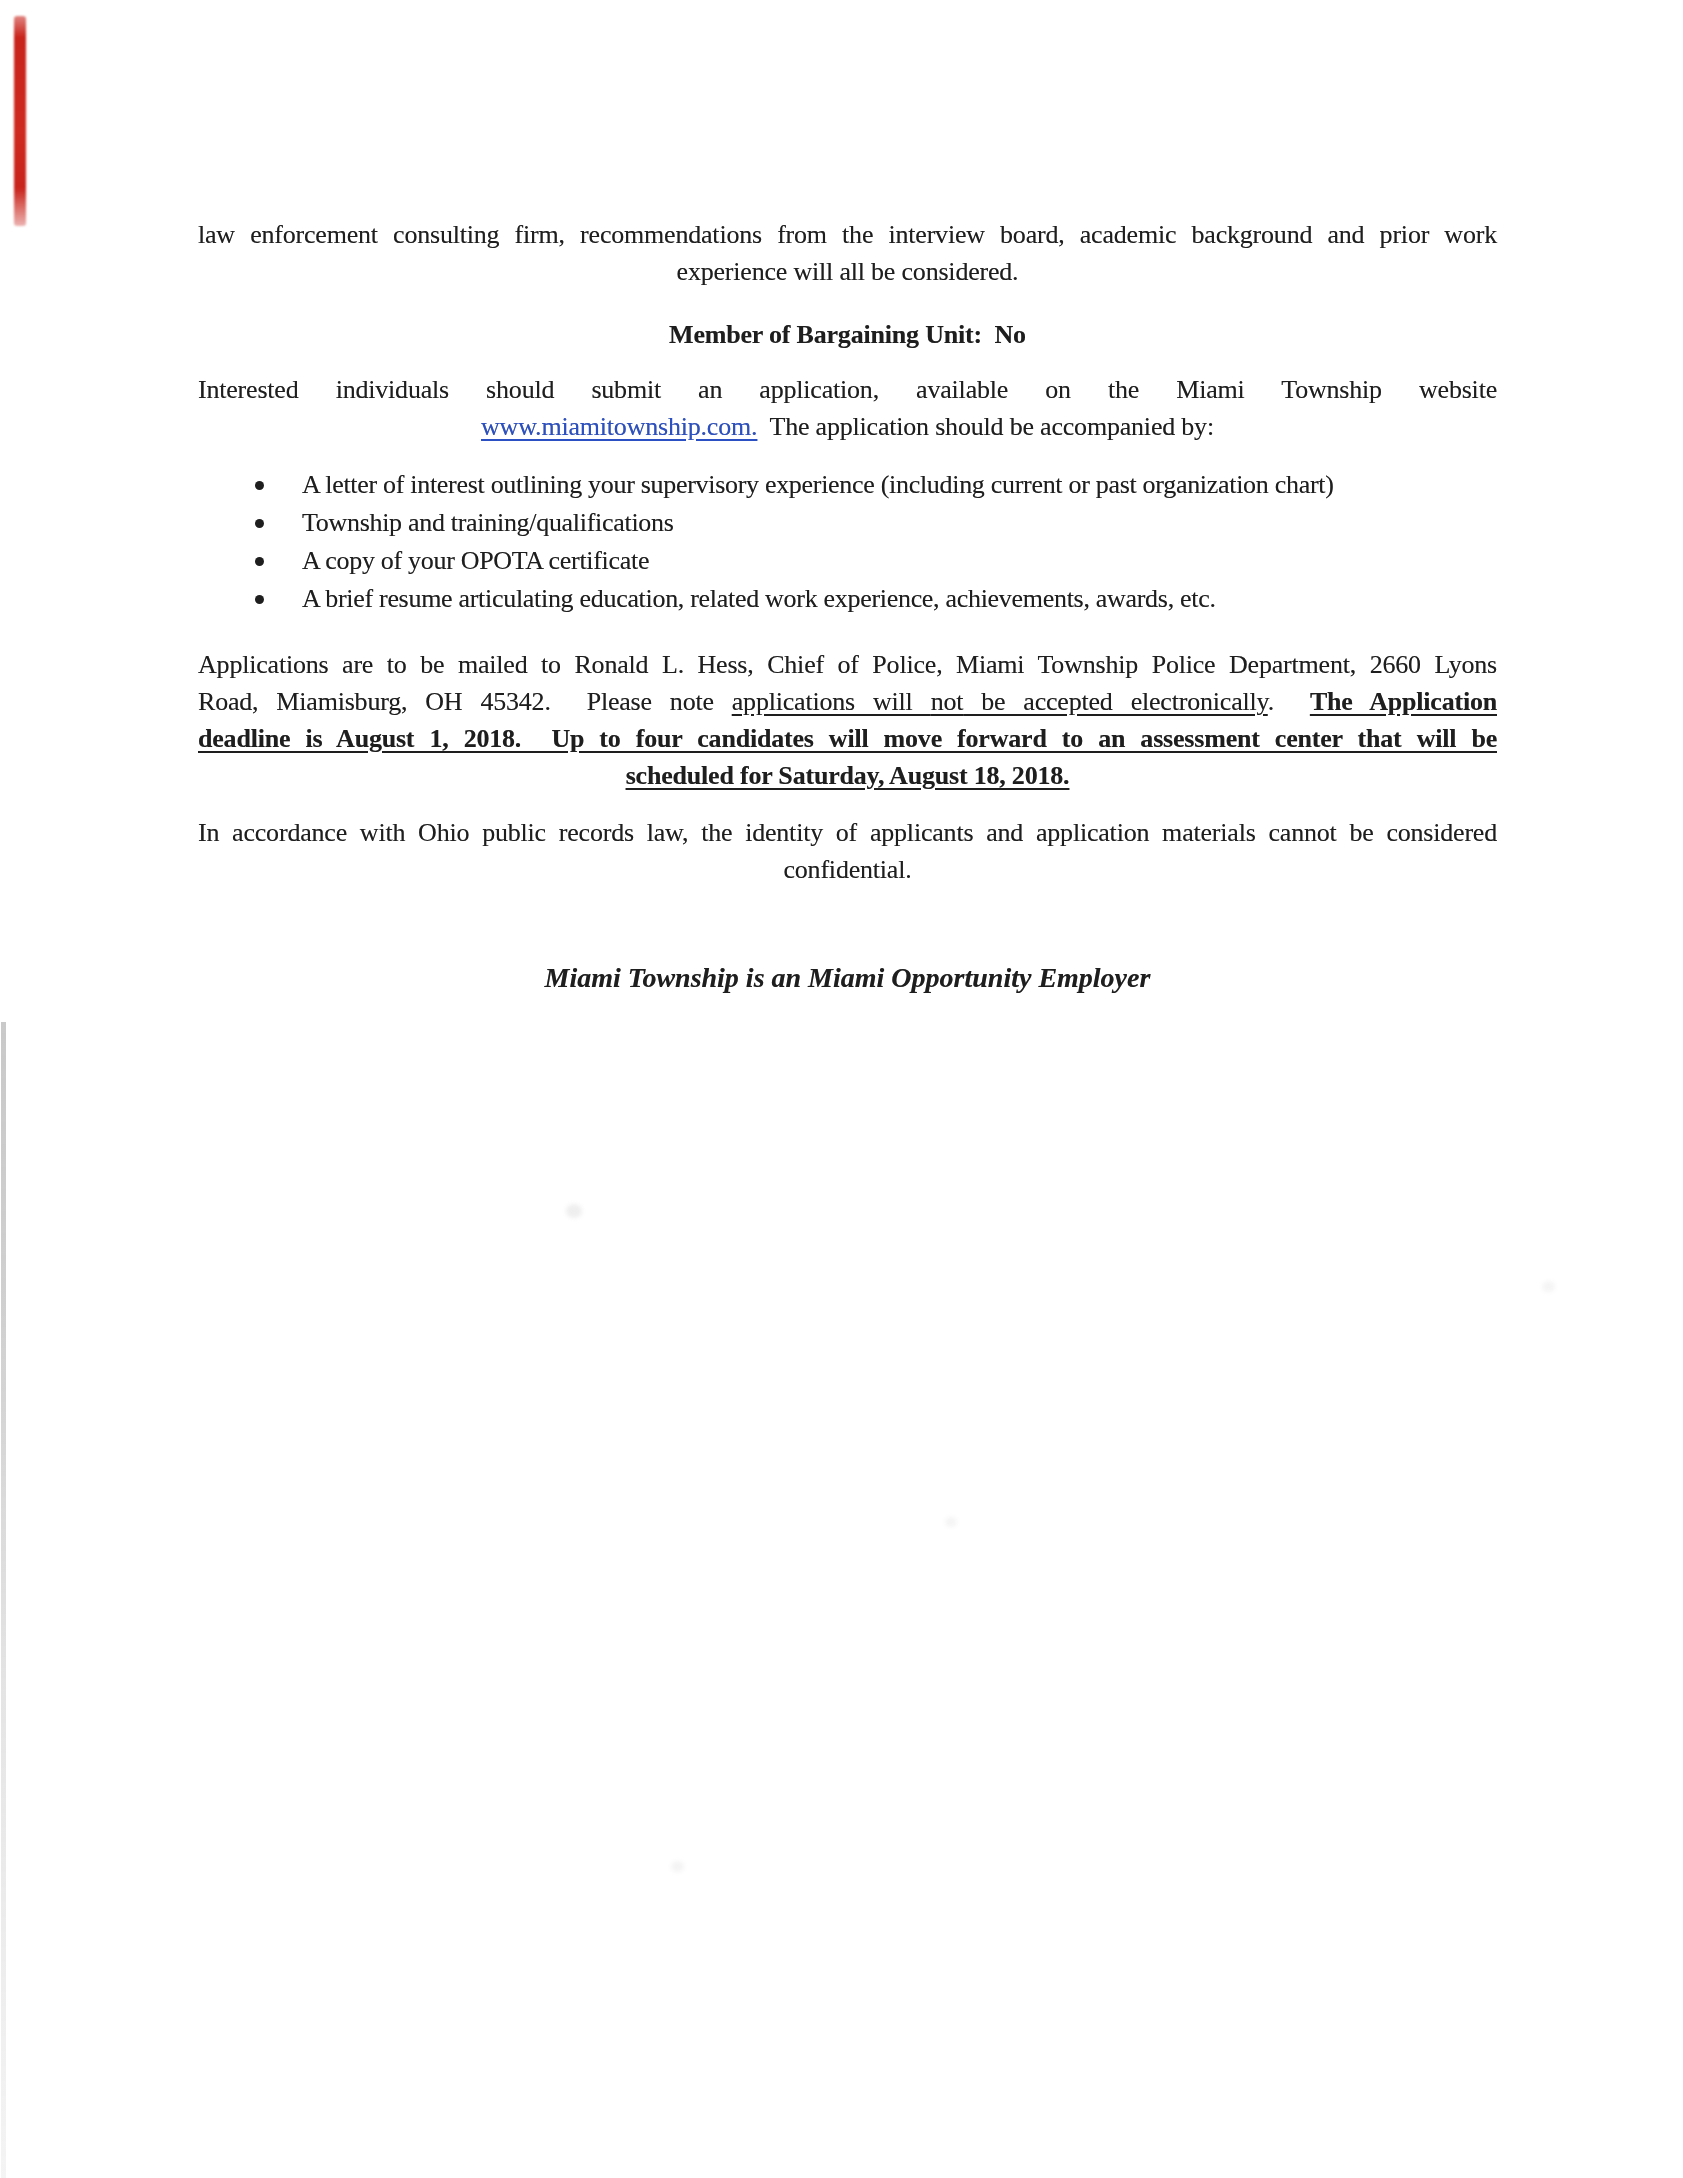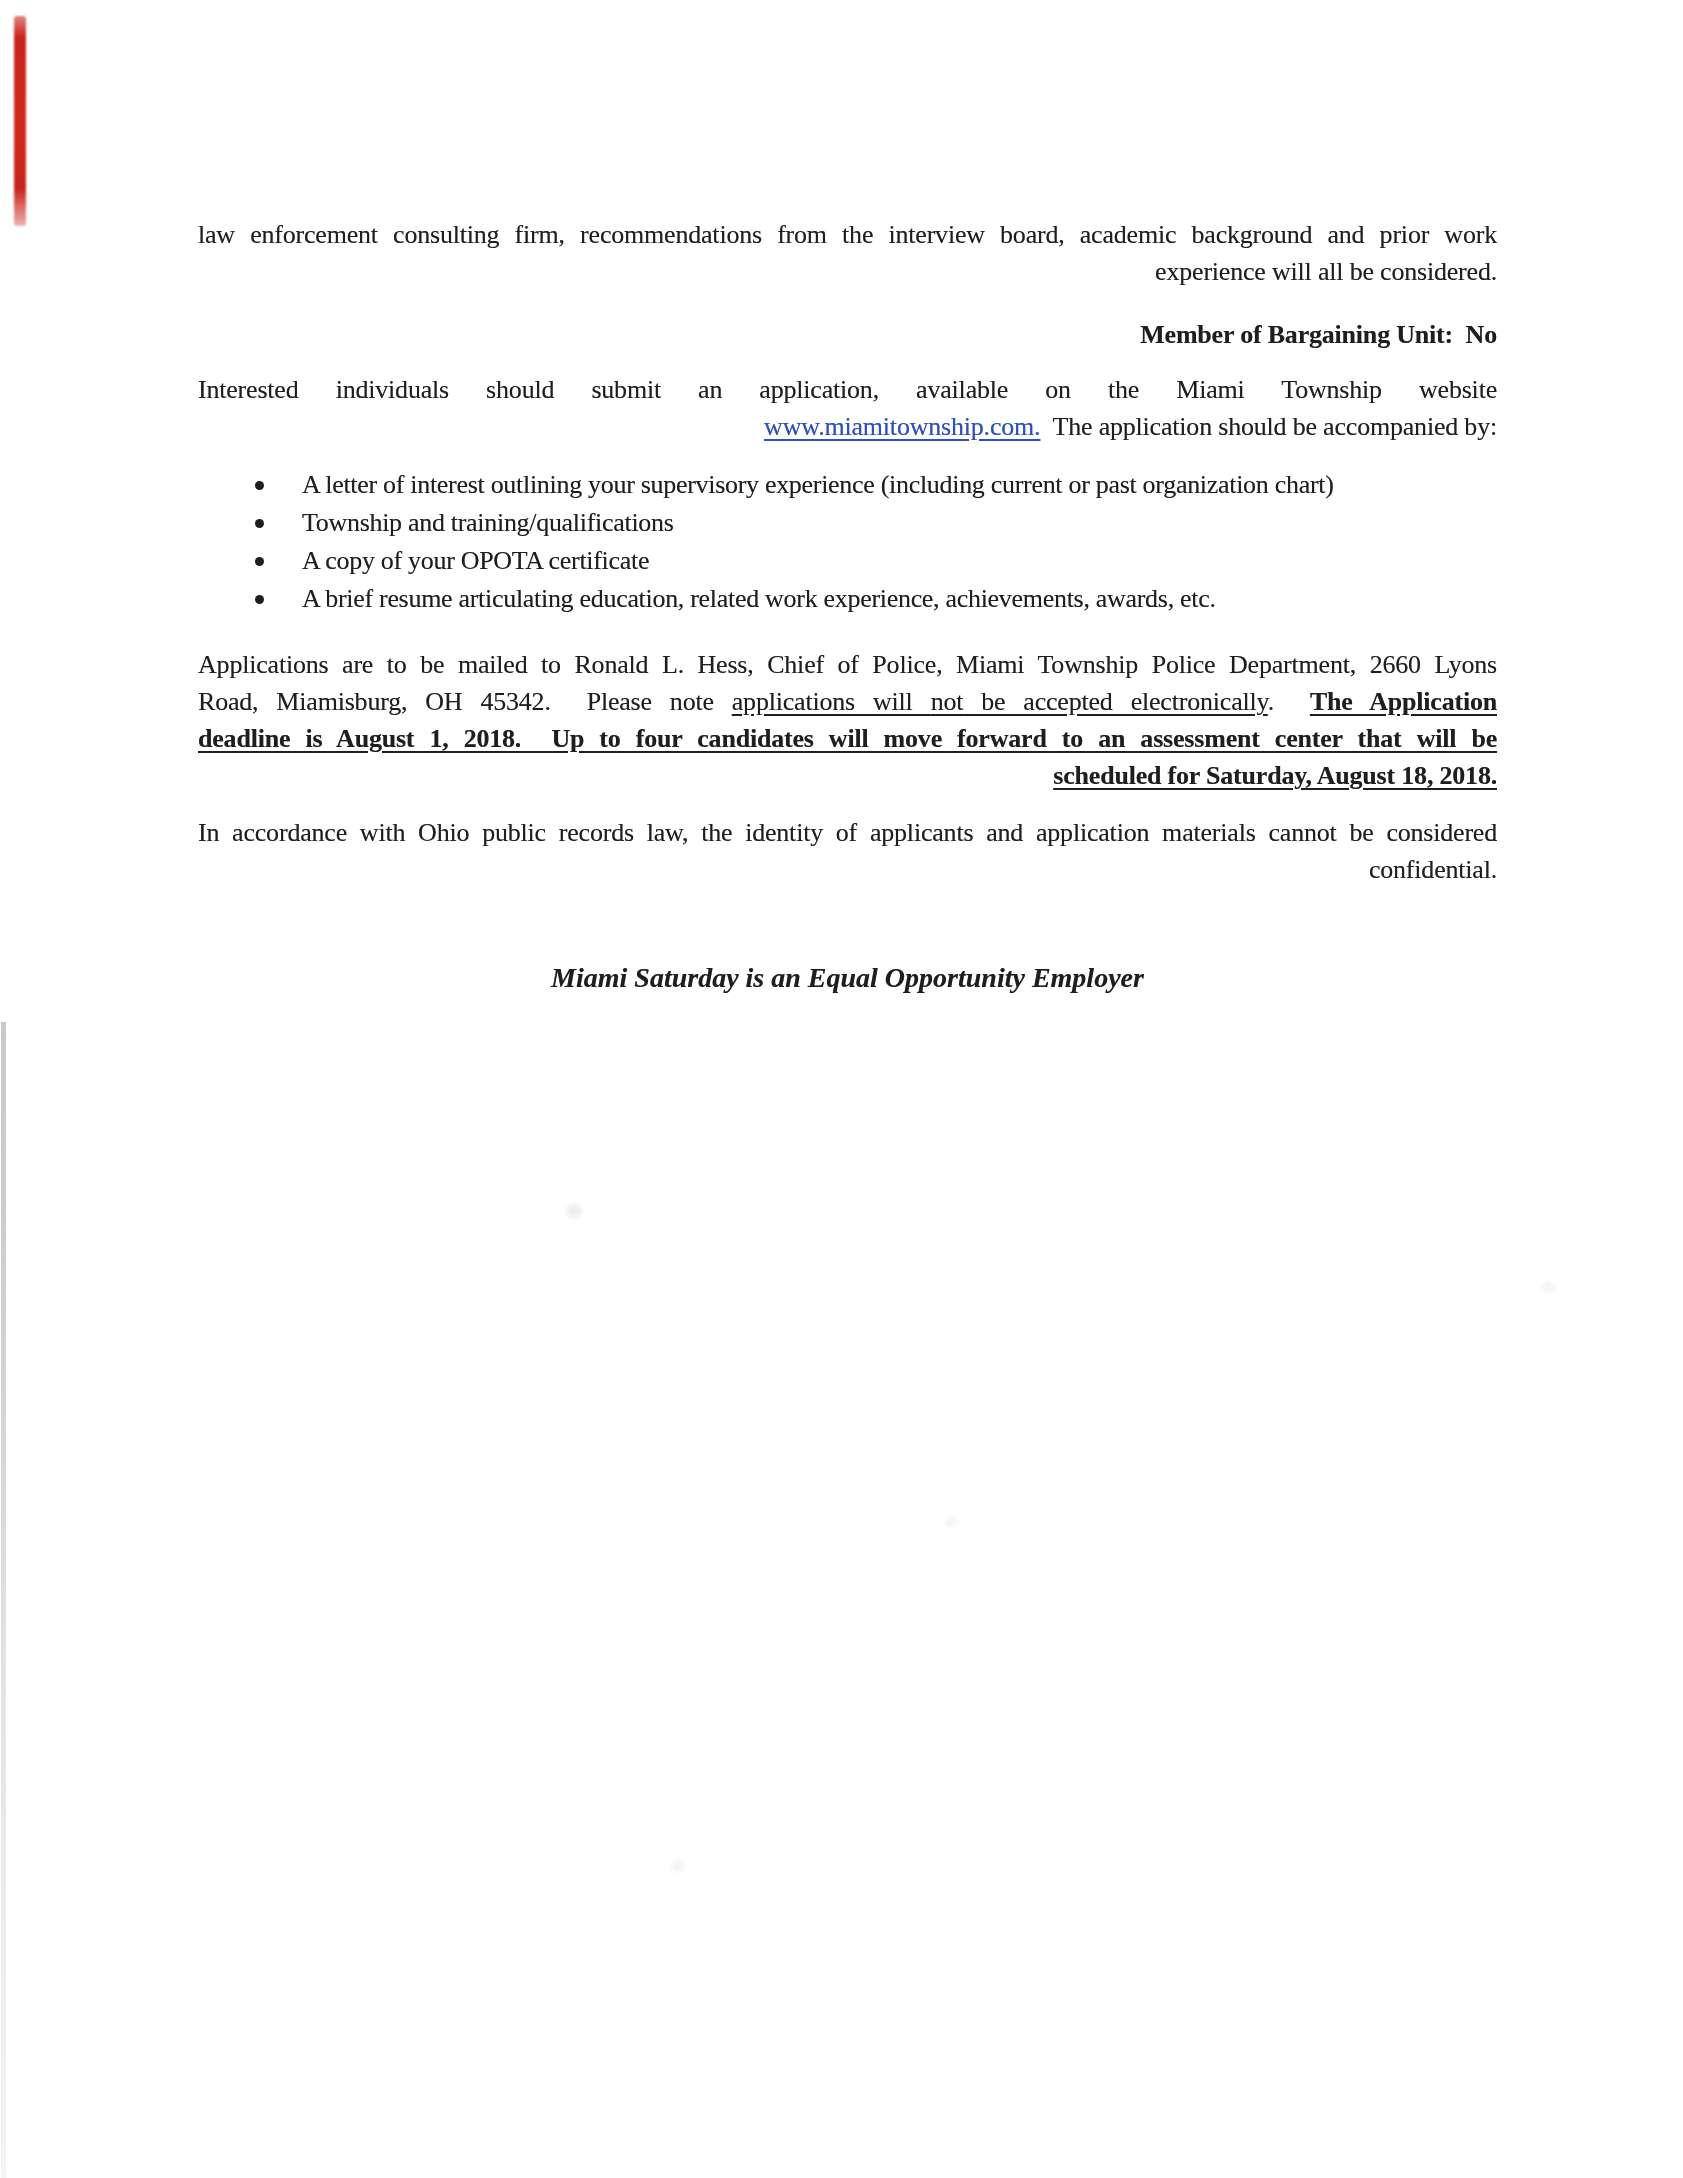--- a/index.html
+++ b/index.html
@@ -22,21 +22,21 @@
     position: absolute;
     left: 198px;
     top: 0;
     width: 1299px;
     font-size: 26px;
     line-height: 37px;
     letter-spacing: -0.2px;
     text-shadow: 0 0 0.5px rgba(30,30,30,0.45);
   }
   .jl { text-align: justify; text-align-last: justify; }
-  .ll { text-align: right; }
+  .ll { text-align: center; }
   p { margin: 0; padding: 0; }
   .p1 { margin-top: 216px; }
   .heading { margin-top: 26px; font-weight: 700; }
   .p2 { margin-top: 18px; }
   ul.bullets {
     list-style: none;
     margin: 21px 0 0 0;
     padding: 0 0 0 104px;
   }
   ul.bullets li {
@@ -161,21 +161,21 @@
       <span class="jl" style="display:block"><span>Road, Miamisburg, OH 45342.&nbsp; Please note </span><span class="u"><span>applications will </span><span class="b">not</span><span> be accepted electronically</span></span><span>.&nbsp; </span><span class="bu">The Application</span></span>
       <span class="jl" style="display:block"><span class="bu">deadline is August 1, 2018.&nbsp; Up to four candidates will move forward to an assessment center that will be</span></span>
       <span class="ll" style="display:block"><span class="bu">scheduled for Saturday, August 18, 2018.</span></span>
     </p>
 
     <p class="p4">
       <span class="jl" style="display:block">In accordance with Ohio public records law, the identity of applicants and application materials cannot be considered</span>
       <span class="ll" style="display:block">confidential.</span>
     </p>
 
-    <p class="eoe">Miami Saturday is an Equal Opportunity Employer</p>
+    <p class="eoe">Miami Township is an Miami Opportunity Employer</p>
 
   </div>
 
   <div class="edge-line"></div>
   <div class="speck s1"></div>
   <div class="speck s2"></div>
   <div class="speck s3"></div>
   <div class="speck s4"></div>
 
 </div>

